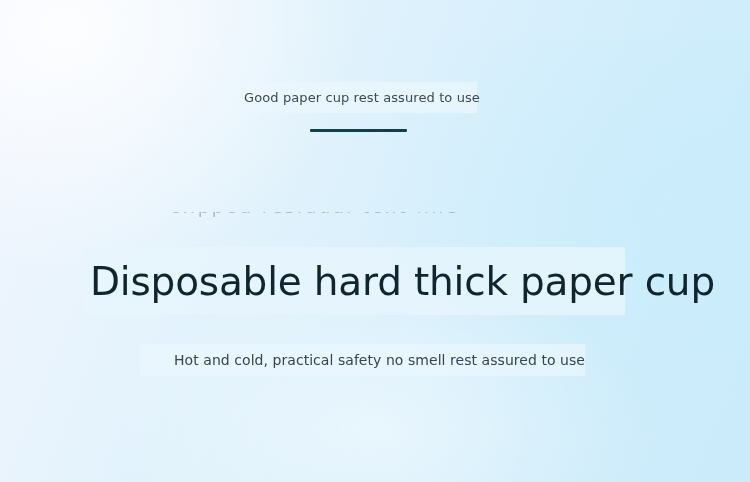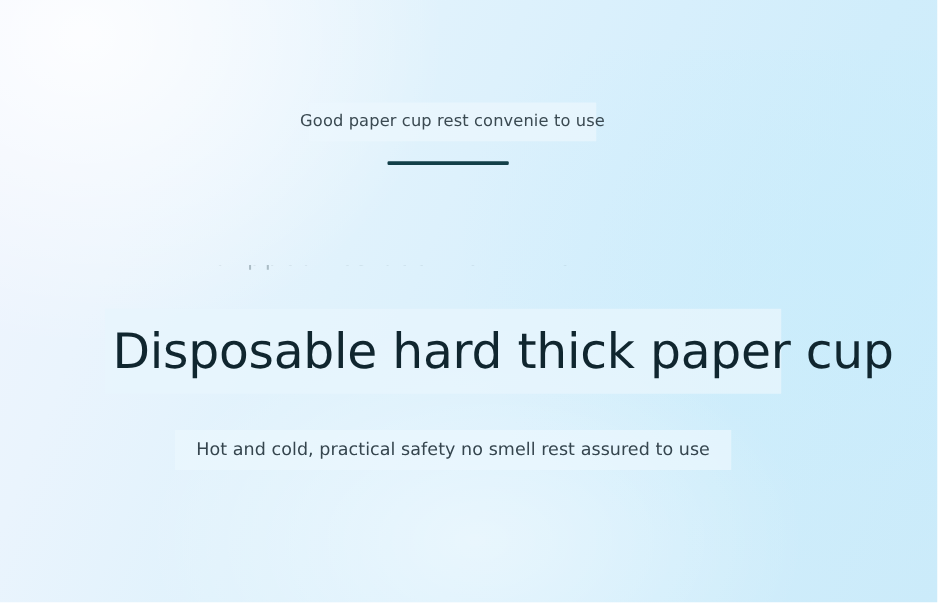--- a/index.html
+++ b/index.html
@@ -145,40 +145,40 @@
     line-height: 1;
     letter-spacing: -0.2px;
   }
 
   
   #footer-plate {
     left: 140px;
     top: 344px;
     width: 445px;
     height: 32px;
-    justify-content: center;
+    justify-content: flex-end;
     background: rgba(234, 246, 253, 0.72);
   }
   #footer-text {
     font-size: 14px;
     color: #35454e;
     letter-spacing: 0.05px;
   }
 </style>
 </head>
 <body>
 
 <div id="banner">
 
   <div class="wash wash-a"></div>
   <div class="wash wash-b"></div>
   <div class="wash wash-c"></div>
 
   <div class="plate" id="eyebrow-plate">
-    <span id="eyebrow-text">Good paper cup rest convenie to use</span>
+    <span id="eyebrow-text">Good paper cup rest assured to use</span>
   </div>
 
   <div id="divider"></div>
 
 
   <div id="ghost-row">
     <span class="ghost-inner">clipped residual text line</span>
   </div>
 
   <div class="plate" id="headline-plate">

